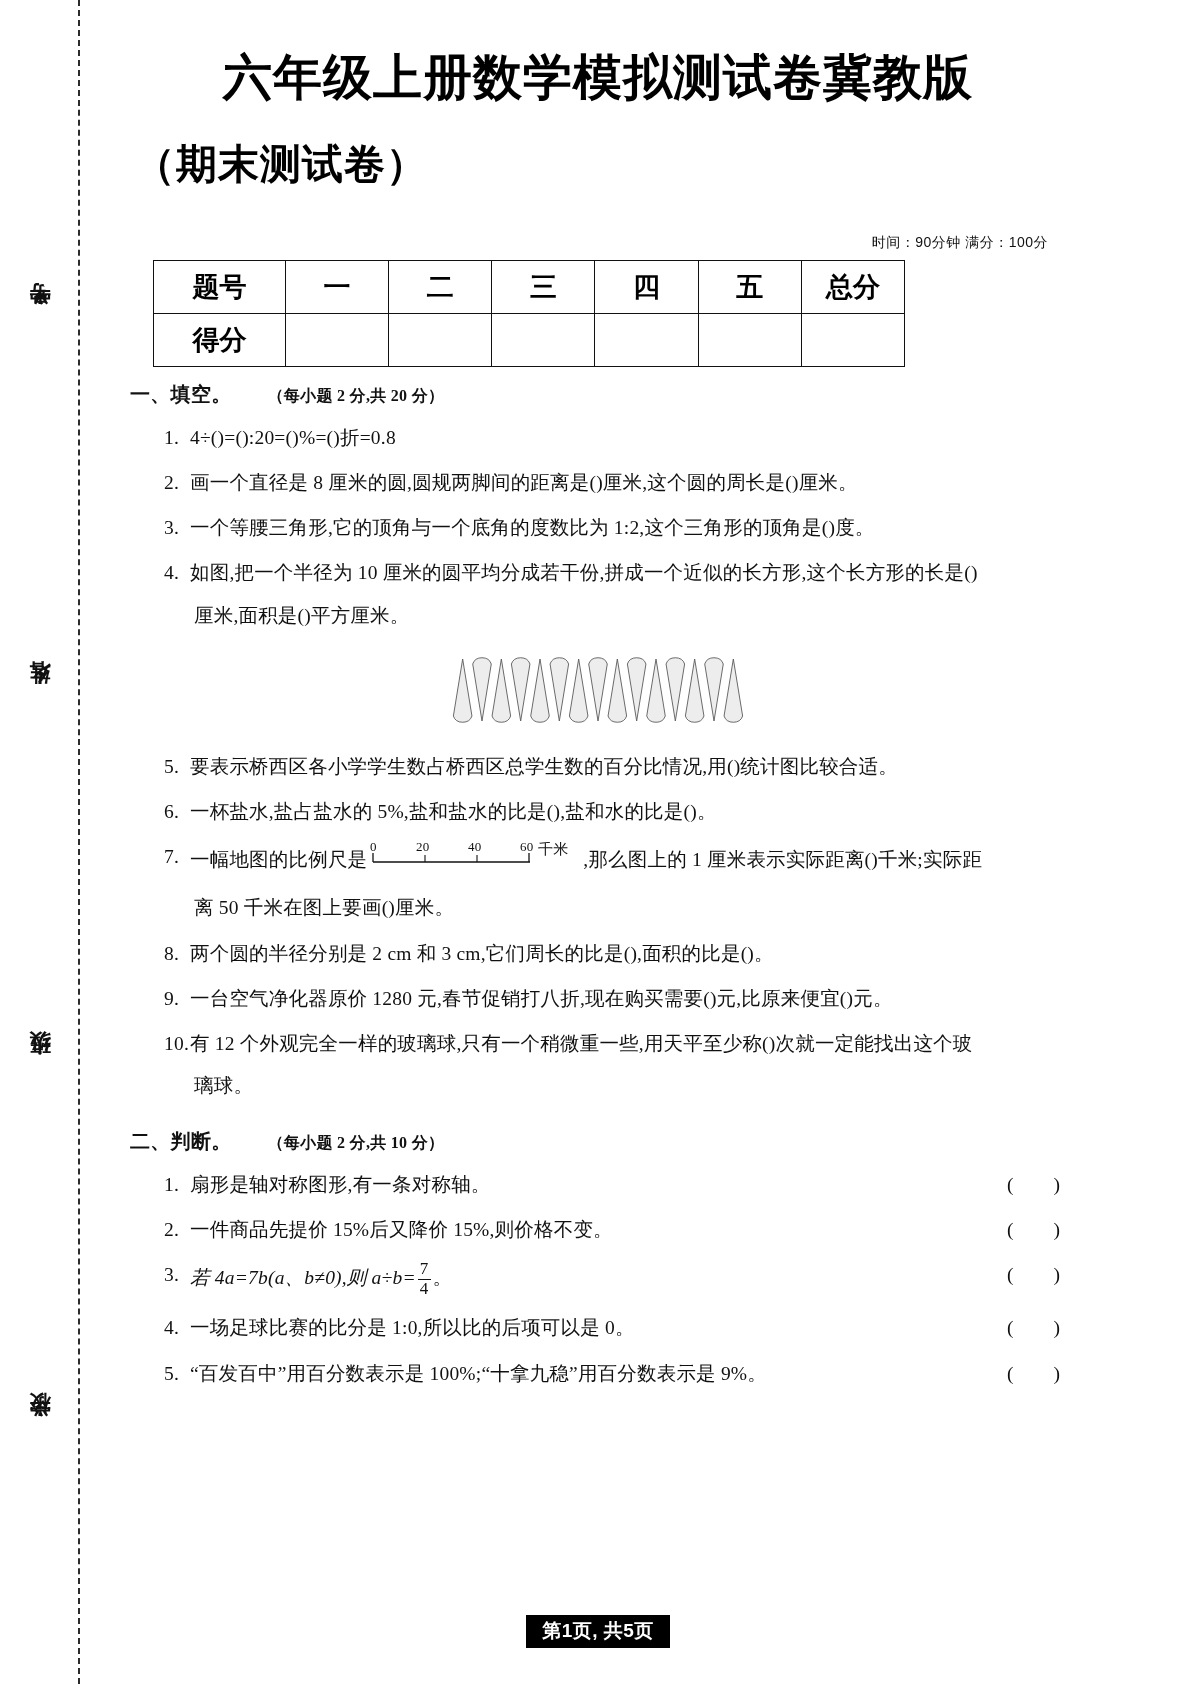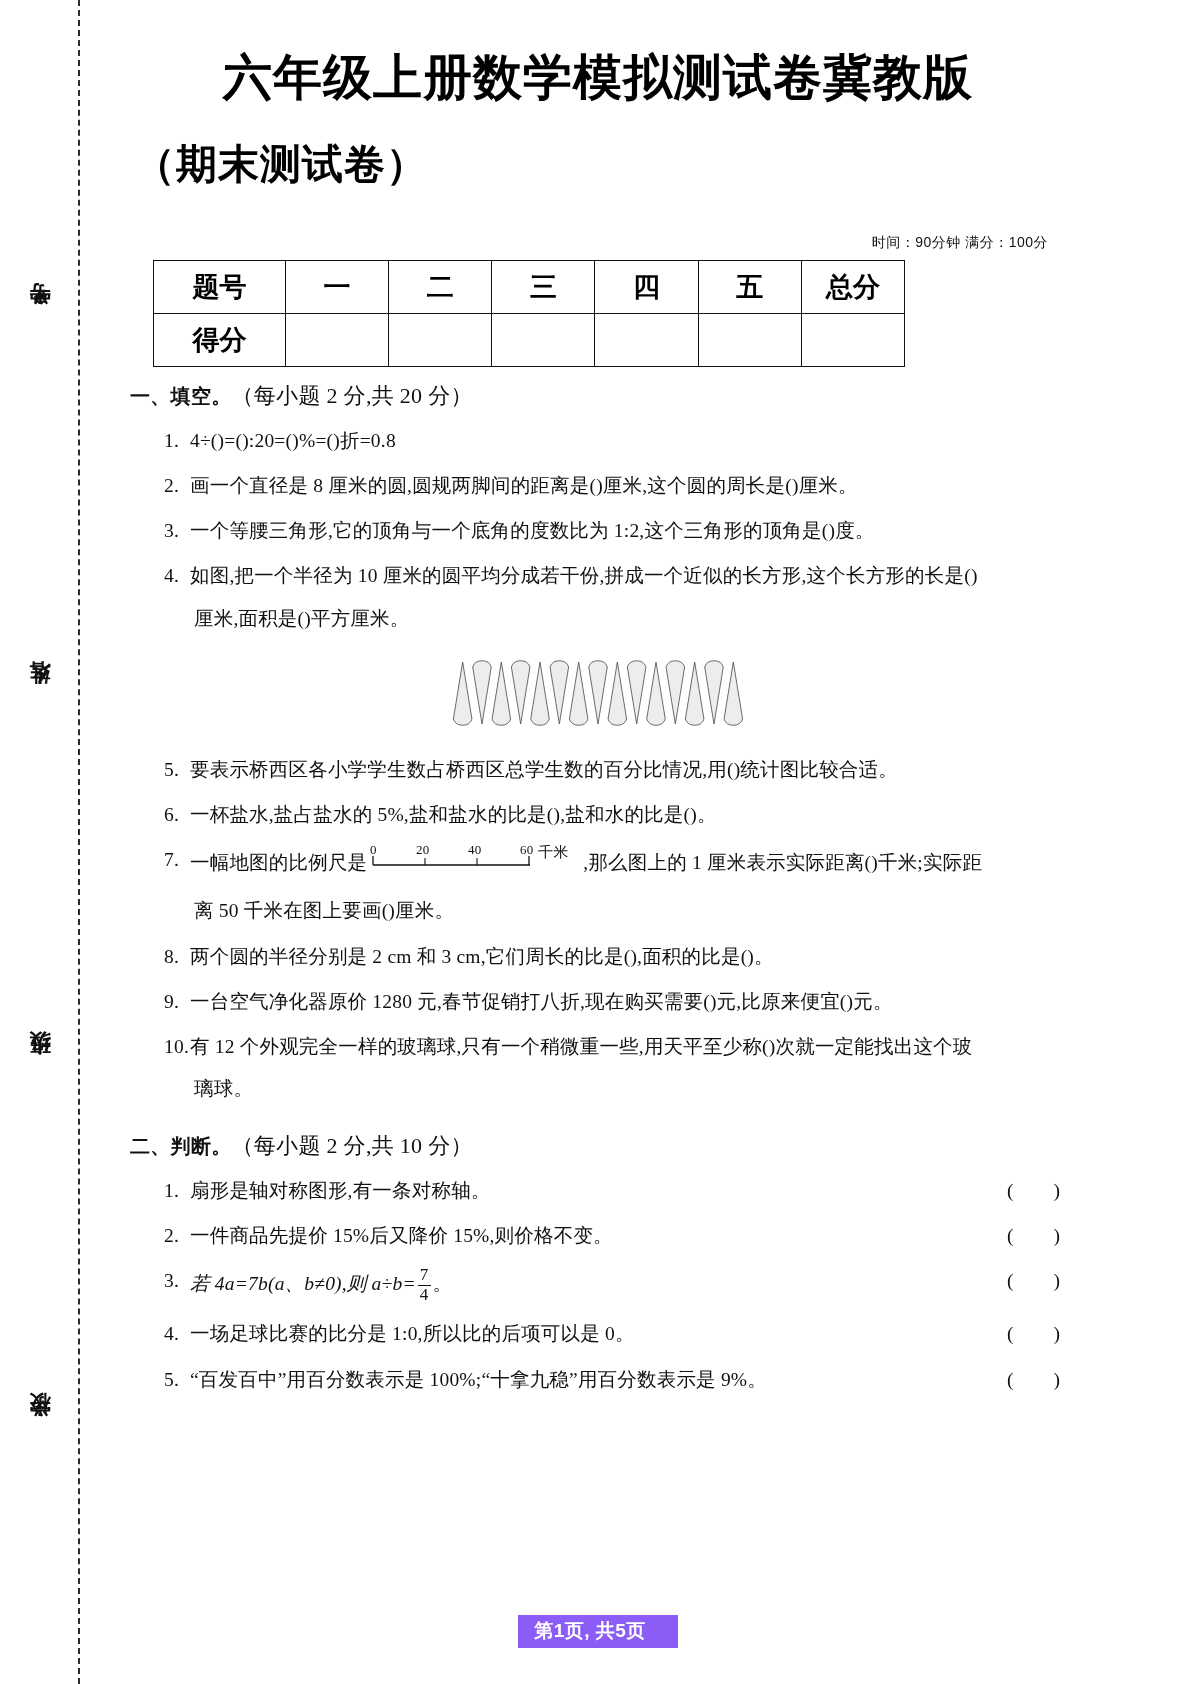--- a/index.html
+++ b/index.html
@@ -107,21 +107,21 @@
   .score-table td.head-cell { width: 132px; }
 
   
   .section-head {
     margin: 14px 0 0 12px;
     font-size: 20px;
     font-weight: bold;
     letter-spacing: 0.3px;
     color: #111;
   }
-  .section-head .pts { font-weight: normal; font-size: 22px; }
+  .section-head .pts { font-weight: bold; font-size: 16px; margin-left: 36px; }
 
   
   .q {
     position: relative;
     margin: 15px 0 0 46px;
     padding-left: 26px;
     font-size: 19.5px;
     line-height: 1.55;
     letter-spacing: 0.2px;
     color: #111;
@@ -170,26 +170,26 @@
 
   
   .footer {
     position: absolute;
     left: 0; right: 0;
     bottom: 36px;
     text-align: center;
   }
   .footer .pagelabel {
     display: inline-block;
-    background: #8b5cf6;
+    background: #000000;
     color: #ffffff;
     font-family: "Liberation Sans", "DejaVu Sans", sans-serif;
     font-weight: bold;
     font-size: 19px;
-    padding: 3px 32px 4px 16px;
+    padding: 3px 16px 4px 16px;
     letter-spacing: 0.5px;
   }
 </style>
 </head>
 <body>
 
 <div class="binding-line"></div>
 
 <div class="side-labels">
   <div class="side-label s0">学号：</div>

